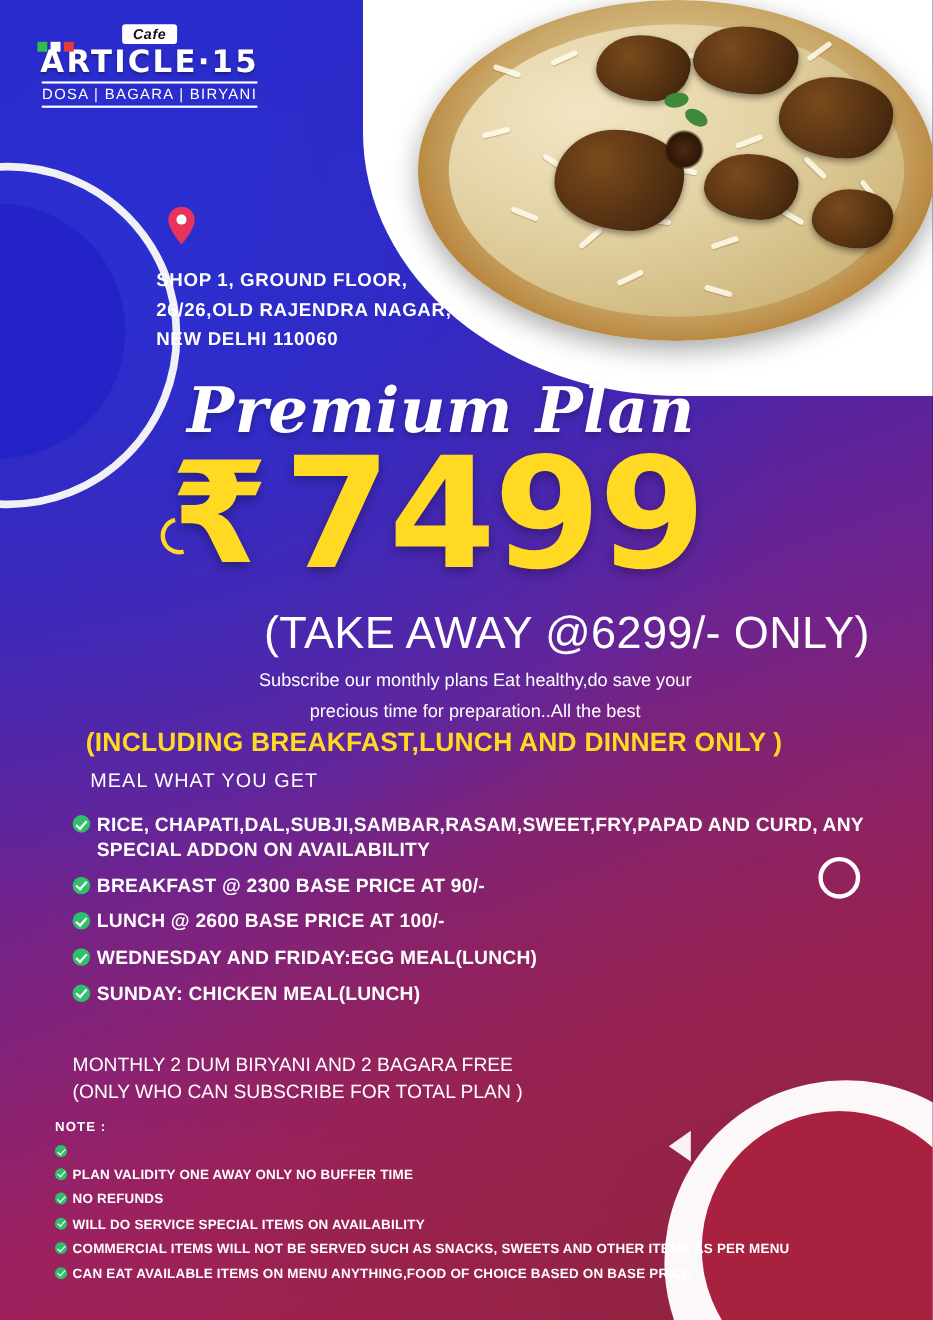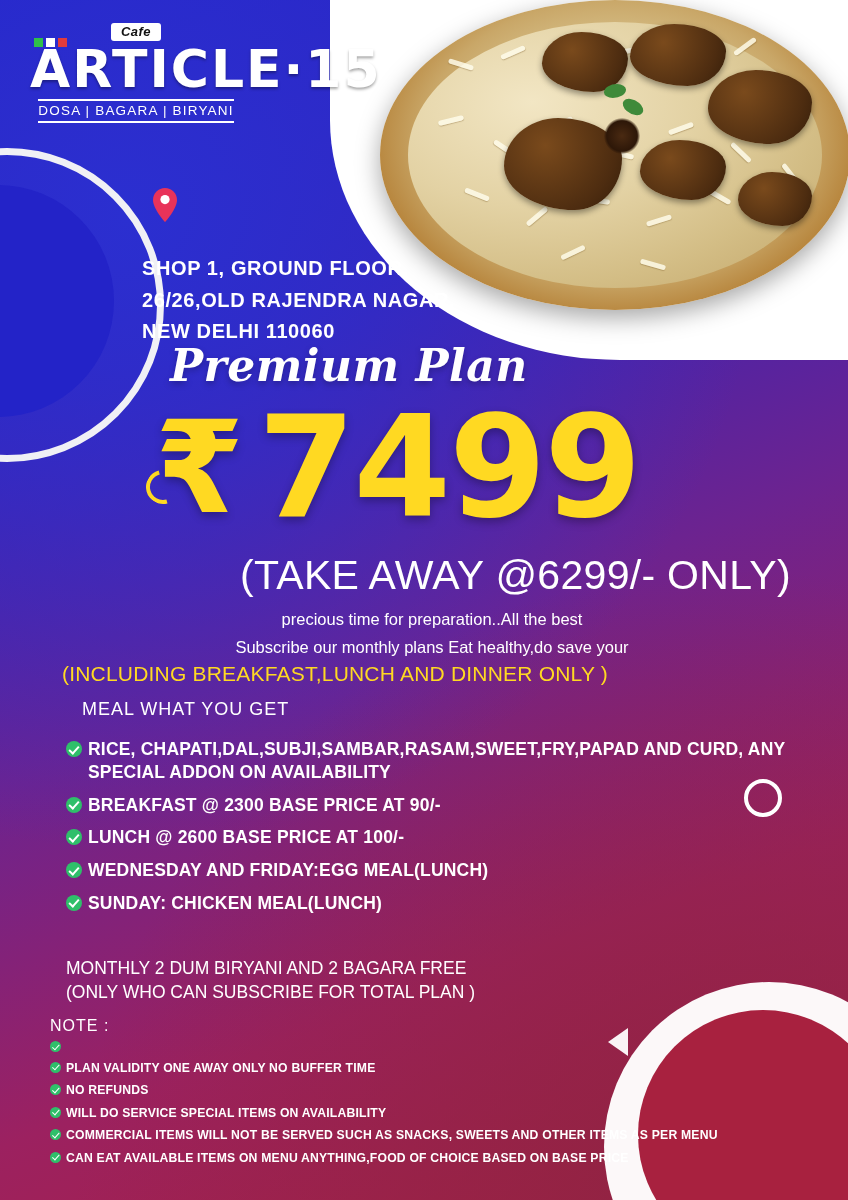--- a/index.html
+++ b/index.html
@@ -162,65 +162,65 @@
   .logo-squares i {
     display: block;
     width: 9px;
     height: 9px;
   }
   .sq-g { background: #2fbf4a; }
   .sq-w { background: #ffffff; }
   .sq-r { background: #e23b3b; }
   .logo-title {
     font-family: "DejaVu Sans", sans-serif;
-    font-size: 52px;
+    font-size: 28px;
     font-weight: bold;
     letter-spacing: 2px;
     line-height: 1.0;
     text-shadow: 0 2px 3px rgba(0,0,0,0.35);
   }
   .logo-sub {
     margin-top: 4px;
     font-size: 13.5px;
     font-weight: normal;
     letter-spacing: 1.2px;
     border-top: 2px solid #ffffff;
     border-bottom: 2px solid #ffffff;
     padding: 2px 0 3px;
     display: inline-block;
   }
 
   
   .address {
     position: absolute;
     left: 142px;
-    top: 253px;
-    color: #ffffff;
-    font-size: 20px;
+    top: 242px;
+    color: #ffffff;
+    font-size: 17px;
     font-weight: bold;
     letter-spacing: 0.6px;
     line-height: 1.58;
   }
   .pin {
     position: absolute;
     left: 152px;
     top: 188px;
     width: 26px;
     height: 34px;
   }
 
   
   .premium {
     position: absolute;
     left: 170px;
     top: 340px;
     font-family: "DejaVu Serif", serif;
     font-style: italic;
     font-weight: bold;
-    font-size: 44px;
+    font-size: 57px;
     color: #ffffff;
     letter-spacing: 0.5px;
     text-shadow: 0 3px 6px rgba(0,0,0,0.25);
   }
   .price-row {
     position: absolute;
     left: 155px;
     top: 398px;
     display: flex;
     align-items: center;
@@ -267,24 +267,24 @@
     left: 192px;
     top: 606px;
     width: 480px;
     text-align: center;
     color: #ffffff;
     font-size: 16.5px;
     line-height: 1.68;
   }
   .including {
     position: absolute;
-    left: 62px;
+    left: 78px;
     top: 662px;
-    font-size: 21px;
-    font-weight: normal;
+    font-size: 24px;
+    font-weight: bold;
     color: #ffd922;
     letter-spacing: 0.2px;
   }
   .meal-what {
     position: absolute;
     left: 82px;
     top: 699px;
     font-size: 18px;
     color: #ffffff;
     letter-spacing: 1px;
@@ -339,22 +339,22 @@
     font-weight: normal;
     line-height: 1.35;
   }
 
   
   .note-title {
     position: absolute;
     left: 50px;
     top: 1017px;
     color: #ffffff;
-    font-size: 16px;
-    font-weight: normal;
+    font-size: 12px;
+    font-weight: bold;
     letter-spacing: 1px;
   }
   .notes {
     position: absolute;
     left: 50px;
     top: 1040px;
     width: 700px;
   }
   .note {
     display: flex;
@@ -467,22 +467,22 @@
 
   <div class="swoosh"></div>
   <div class="price-row">
     <span class="rupee">₹</span>
     <span class="amount">7499</span>
   </div>
 
   <div class="takeaway">(TAKE AWAY @6299/- ONLY)</div>
 
   <div class="subscribe">
+    <div>Subscribe our monthly plans Eat healthy,do save your</div>
     <div>precious time for preparation..All the best</div>
-    <div>Subscribe our monthly plans Eat healthy,do save your</div>
   </div>
 
   <div class="including">(INCLUDING BREAKFAST,LUNCH AND DINNER ONLY  )</div>
   <div class="meal-what">MEAL WHAT YOU GET</div>
 
   <div class="features">
     <div class="feat">
       <span class="check"></span>
       <span class="feat-text">RICE, CHAPATI,DAL,SUBJI,SAMBAR,RASAM,SWEET,FRY,PAPAD AND CURD, ANY SPECIAL ADDON ON AVAILABILITY</span>
     </div>

